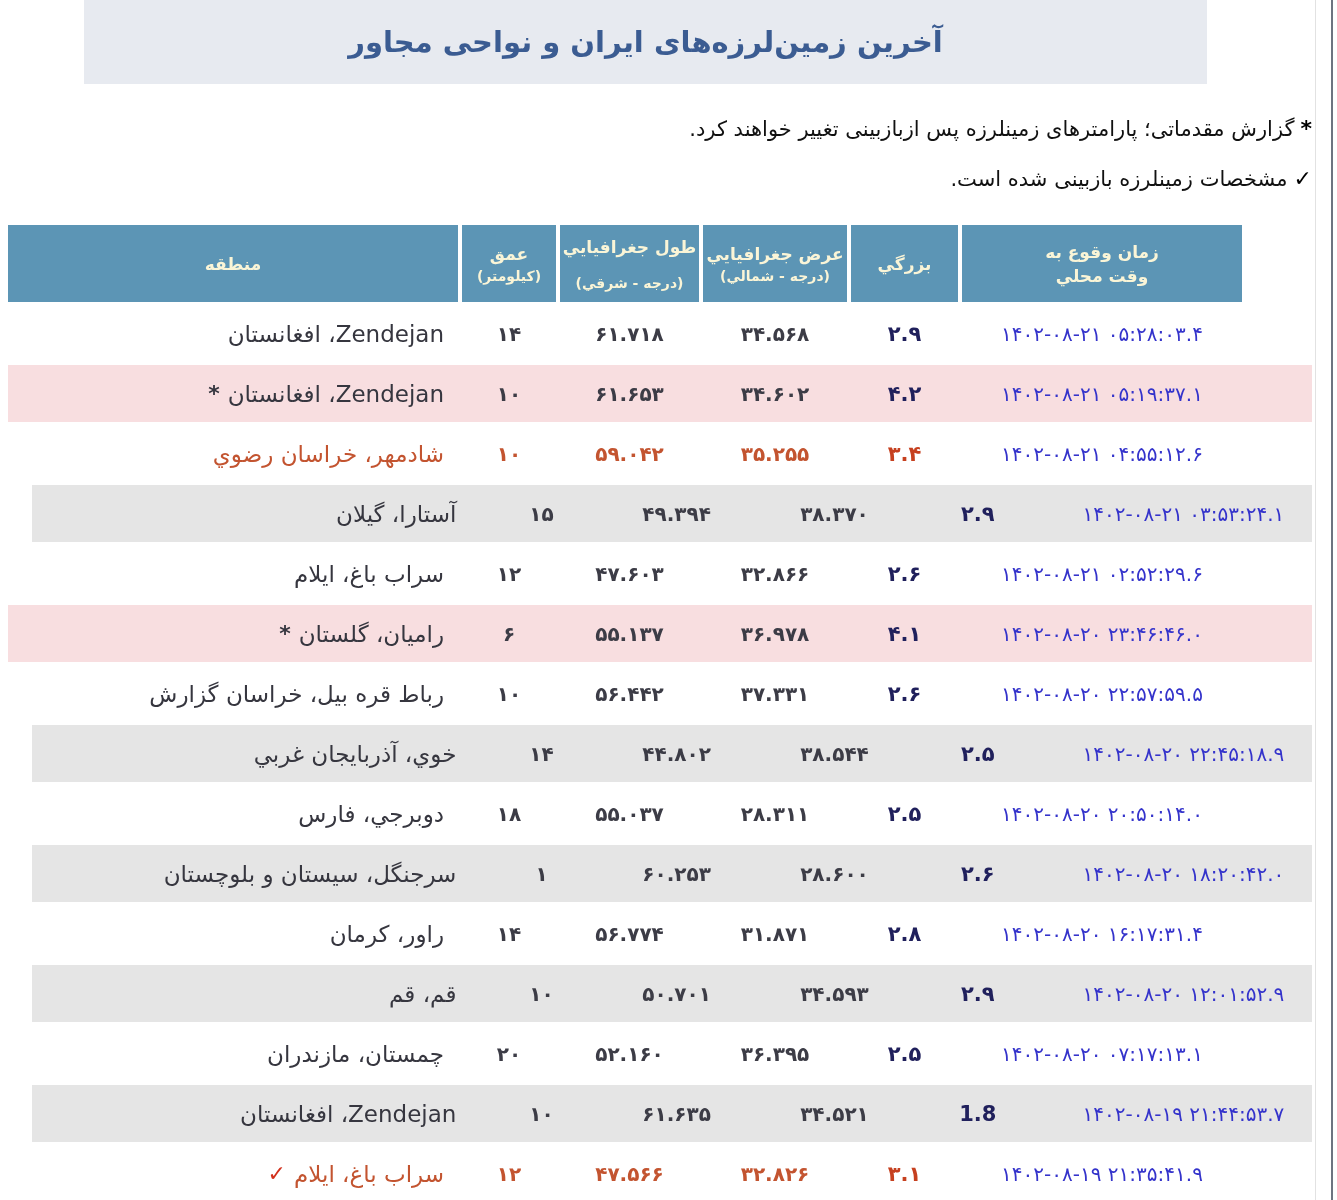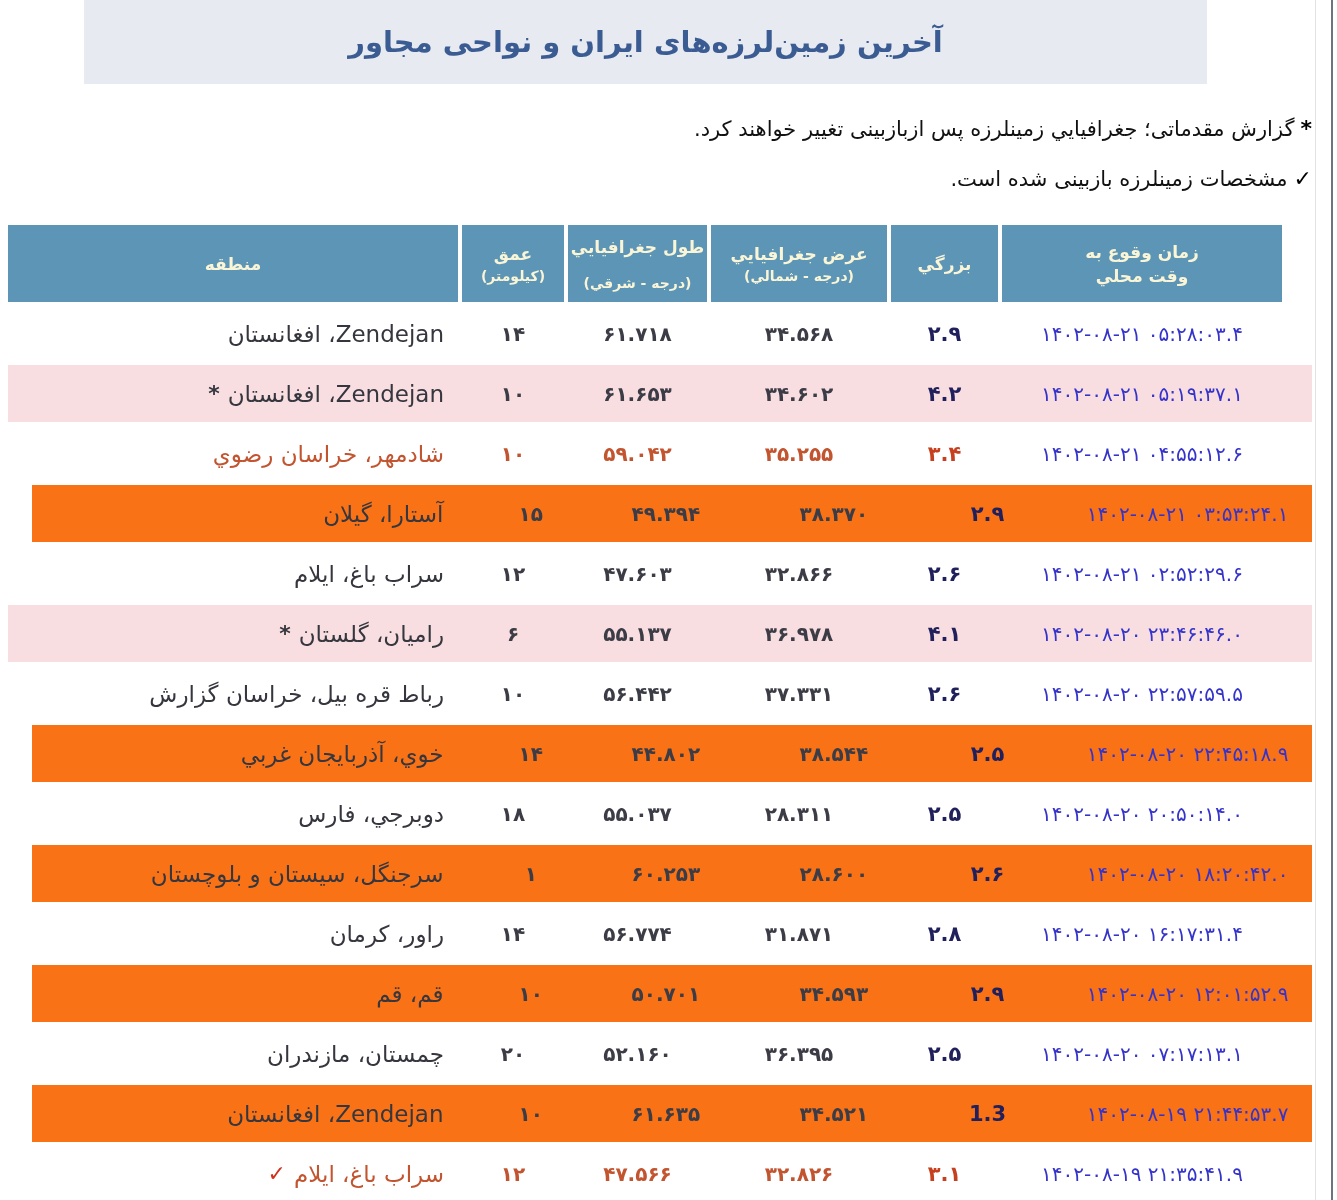--- a/index.html
+++ b/index.html
@@ -36,28 +36,28 @@
     min-height:57px; height:57px;
   }
   .th {
     background:#5c95b5; color:#faf5d7; height:77px; min-height:77px;
     display:flex; flex-direction:column; align-items:center; justify-content:center;
     direction:rtl; text-align:center;
   }
   .th .h-main { font-size:17px; font-weight:bold; line-height:24px; }
   .th .h-sub  { font-size:14px; font-weight:bold; line-height:20px; }
   .col-region { width:450px; }
-  .col-depth  { width:102px;  }
+  .col-depth  { width:94px;  }
   .col-lon    { width:139px;gap:14px; }
-  .col-lat    { width:176px; }
+  .col-lat    { width:144px; }
   .col-mag    { width:107px;  }
   .col-time   { width:280px; }
   
   .bg-white { background:#ffffff; }
-  .bg-blue  { background:#f97316;margin-left:24px; }
+  .bg-blue  { background:#e5e5e5;margin-left:24px; }
   .bg-pink  { background:#f8dee0; }
   
   .cell-region {
     direction:rtl; justify-content:flex-start; padding-right:14px;
     font-size:23px; color:#36363f;
   }
   .region-text { white-space:nowrap; }
   .marker { margin-right:8px; font-size:22px; font-weight:bold; }
   .marker-star { color:#36363f; }
   .marker-check { color:#d2301c; }
@@ -83,21 +83,21 @@
 <body>
 
 <div class="page">
 
   <div class="titlebar">
     <div class="title-text">آخرین زمین‌لرزه‌های ایران و نواحی مجاور</div>
   </div>
 
   <div class="notes">
     <div class="note-line">
-      <span class="note-marker">*</span><span>گزارش مقدماتی؛ جغرافيايي زمینلرزه پس ازبازبینی تغییر خواهند کرد.</span>
+      <span class="note-marker">*</span><span>گزارش مقدماتی؛ پارامترهای زمینلرزه پس ازبازبینی تغییر خواهند کرد.</span>
     </div>
     <div class="note-line">
       <span class="note-marker">✓</span><span>مشخصات زمینلرزه بازبینی شده است.</span>
     </div>
   </div>
 
   <div class="quake-table">
     <div class="thead-row">
       <div class="cell th col-region">
         <span class="h-main">منطقه</span>
@@ -255,21 +255,21 @@
           <div class="cell cell-mag col-mag bg-white" dir="ltr">۲.۵</div>
           <div class="cell cell-time col-time bg-white" dir="ltr">۱۴۰۲-۰۸-۲۰ ۰۷:۱۷:۱۳.۱</div>
         </div>
         <div class="t-row bg-blue accent-normal">
           <div class="cell cell-region col-region bg-blue" dir="rtl">
             <span class="region-text">Zendejan، افغانستان</span>
           </div>
           <div class="cell cell-num col-depth bg-blue" dir="ltr">۱۰</div>
           <div class="cell cell-num col-lon bg-blue" dir="ltr">۶۱.۶۳۵</div>
           <div class="cell cell-num col-lat bg-blue" dir="ltr">۳۴.۵۲۱</div>
-          <div class="cell cell-mag col-mag bg-blue" dir="ltr">1.3</div>
+          <div class="cell cell-mag col-mag bg-blue" dir="ltr">1.8</div>
           <div class="cell cell-time col-time bg-blue" dir="ltr">۱۴۰۲-۰۸-۱۹ ۲۱:۴۴:۵۳.۷</div>
         </div>
         <div class="t-row bg-white accent-orange">
           <div class="cell cell-region col-region bg-white" dir="rtl">
             <span class="region-text">سراب باغ، ایلام</span>
             <span class="marker marker-check">✓</span>
           </div>
           <div class="cell cell-num col-depth bg-white" dir="ltr">۱۲</div>
           <div class="cell cell-num col-lon bg-white" dir="ltr">۴۷.۵۶۶</div>
           <div class="cell cell-num col-lat bg-white" dir="ltr">۳۲.۸۲۶</div>

